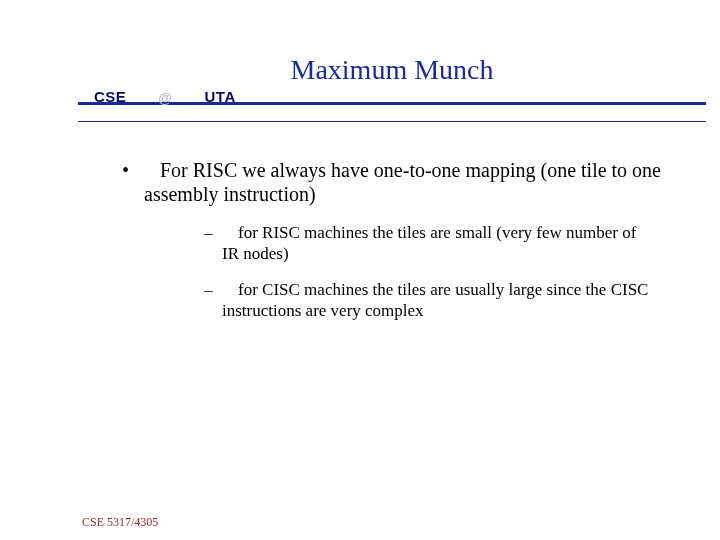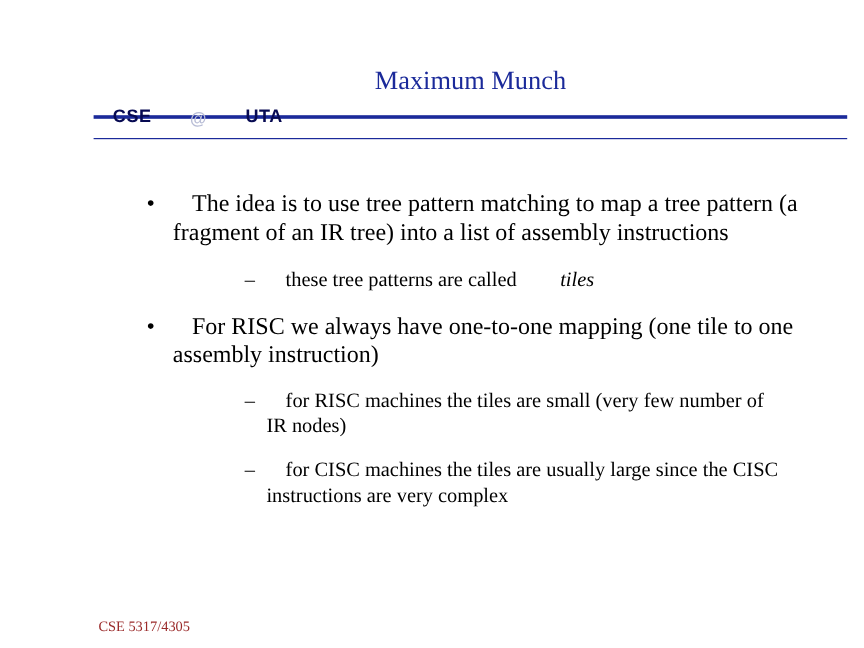--- a/index.html
+++ b/index.html
@@ -27,21 +27,21 @@
   }
   .logo .at {
     display: inline-block;
     color: #b8bdd6;
     font-size: 14px;
     line-height: 14px;
     transform: translateY(1px);
   }
   .title {
     text-align: center;
-    font-size: 22px;
+    font-size: 28px;
     color: #1b2a9a;
     padding-top: 6px;
   }
   .hr-wrap {
     margin: 4px 14px 0 14px;
   }
   .hr-top {
     height: 3px;
     background: #1b2a9a;
   }
@@ -117,28 +117,20 @@
   <div class="title">Maximum Munch</div>
   <div class="hr-wrap">
     <div class="hr-top"></div>
     <div class="hr-bot"></div>
   </div>
 </div>
 
 <div class="content">
   <ul class="bullets">
     <li>
-      <span>The idea is to use tree pattern matching to map a tree pattern (a fragment of an IR tree) into a list of assembly instructions</span>
-      <ul class="dashes">
-        <li>
-          <span>these tree patterns are called </span><span class="italic">tiles</span>
-        </li>
-      </ul>
-    </li>
-    <li>
       <span>For RISC we always have one-to-one mapping (one tile to one assembly instruction)</span>
       <ul class="dashes">
         <li>
           <span>for RISC machines the tiles are small (very few number of IR nodes)</span>
         </li>
         <li>
           <span>for CISC machines the tiles are usually large since the CISC instructions are very complex</span>
         </li>
       </ul>
     </li>

